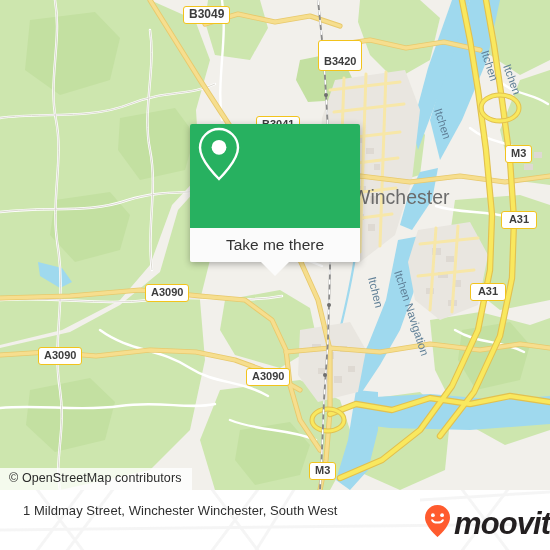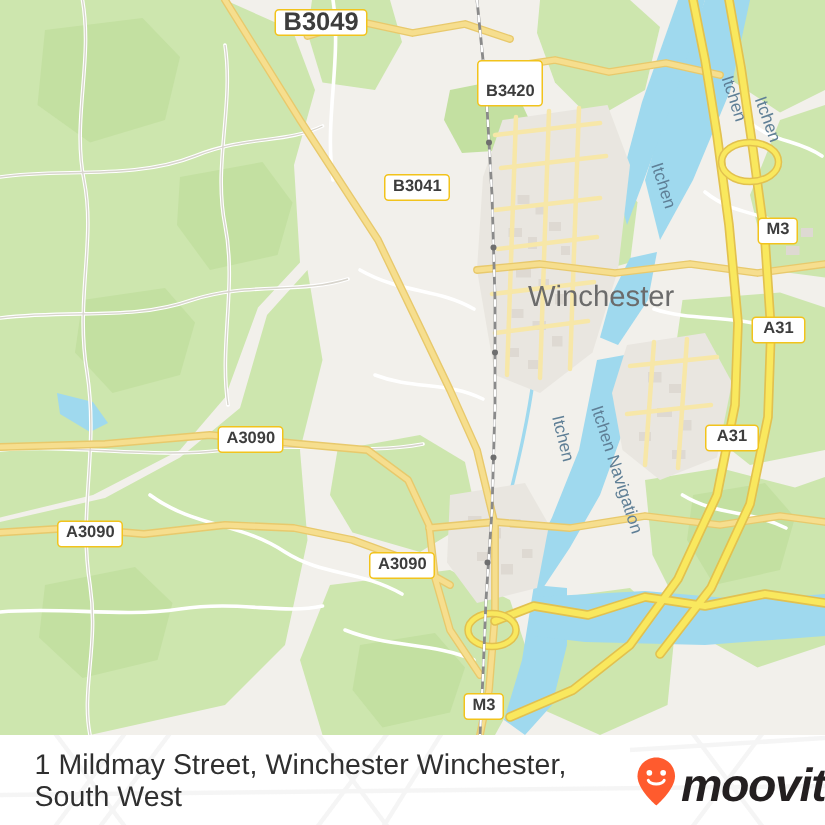--- a/index.html
+++ b/index.html
@@ -47,21 +47,21 @@
   .pin-wrap{width:58px;height:60px;}
 
   
   .bottombar{
     position:absolute;left:0;top:490px;width:550px;height:60px;
     background:#ffffff;overflow:hidden;
   }
   .bottombar .wm{position:absolute;left:0;top:0;opacity:.55;}
   .addr{
     position:absolute;left:23px;top:500px;width:360px;
-    font-size:19px;line-height:21px;color:#2f2f2f;letter-spacing:.05px;
+    font-size:13px;line-height:21px;color:#2f2f2f;letter-spacing:.05px;
   }
   .brand{position:absolute;left:424px;top:504px;display:flex;align-items:center;gap:3px;}
   .brand-word{
     font-size:31px;font-weight:bold;color:#231f20;
     letter-spacing:-0.9px;line-height:31px;font-style:italic;
   }
 
   
   .shield-txt{font-family:"Liberation Sans",sans-serif;font-weight:bold;}
 </style>
@@ -259,33 +259,48 @@
       <g font-family="Liberation Sans, sans-serif" font-size="11.5" fill="#5f7f96">
         <text transform="translate(481,52) rotate(72)">Itchen</text>
         <text transform="translate(503,66) rotate(70)">Itchen</text>
         <text transform="translate(434,110) rotate(72)">Itchen</text>
         <text transform="translate(368,278) rotate(76)">Itchen</text>
         <text transform="translate(394,272) rotate(72)">Itchen Navigation</text>
       </g>
     </svg>
 
     <div id="shields">
-        <div class="shield-txt" style="position: absolute; left: 183px; top: 6px; min-width: 36px; text-align: center; background: rgb(255, 255, 255); border: 1.6px solid rgb(242, 195, 28); border-radius: 3px; color: rgb(61, 61, 61); font-size: 17px; line-height: 13px; padding: 1px 5px 2px; box-sizing: border-box; white-space: nowrap;">B3049</div>
+        <div class="shield-txt" style="position: absolute; left: 183px; top: 6px; min-width: 36px; text-align: center; background: rgb(255, 255, 255); border: 1.6px solid rgb(242, 195, 28); border-radius: 3px; color: rgb(61, 61, 61); font-size: 12px; line-height: 13px; padding: 1px 5px 2px; box-sizing: border-box; white-space: nowrap;">B3049</div>
         <div class="shield-txt" style="position: absolute; left: 318px; top: 40px; min-width: 36px; text-align: center; background: rgb(255, 255, 255); border: 1.6px solid rgb(242, 195, 28); border-radius: 3px; color: rgb(61, 61, 61); font-size: 11px; line-height: 13px; padding: 14px 5px 2px; box-sizing: border-box; white-space: nowrap;">B3420</div>
         <div class="shield-txt" style="position: absolute; left: 256px; top: 116px; min-width: 36px; text-align: center; background: rgb(255, 255, 255); border: 1.6px solid rgb(242, 195, 28); border-radius: 3px; color: rgb(61, 61, 61); font-size: 11px; line-height: 13px; padding: 1px 5px 2px; box-sizing: border-box; white-space: nowrap;">B3041</div>
         <div class="shield-txt" style="position: absolute; left: 505px; top: 145px; min-width: 20px; text-align: center; background: rgb(255, 255, 255); border: 1.6px solid rgb(242, 195, 28); border-radius: 3px; color: rgb(61, 61, 61); font-size: 11px; line-height: 13px; padding: 1px 5px 2px; box-sizing: border-box; white-space: nowrap;">M3</div>
         <div class="shield-txt" style="position: absolute; left: 501px; top: 211px; min-width: 36px; text-align: center; background: rgb(255, 255, 255); border: 1.6px solid rgb(242, 195, 28); border-radius: 3px; color: rgb(61, 61, 61); font-size: 11px; line-height: 13px; padding: 1px 5px 2px; box-sizing: border-box; white-space: nowrap;">A31</div>
         <div class="shield-txt" style="position: absolute; left: 145px; top: 284px; min-width: 36px; text-align: center; background: rgb(255, 255, 255); border: 1.6px solid rgb(242, 195, 28); border-radius: 3px; color: rgb(61, 61, 61); font-size: 11px; line-height: 13px; padding: 1px 5px 2px; box-sizing: border-box; white-space: nowrap;">A3090</div>
         <div class="shield-txt" style="position: absolute; left: 470px; top: 283px; min-width: 36px; text-align: center; background: rgb(255, 255, 255); border: 1.6px solid rgb(242, 195, 28); border-radius: 3px; color: rgb(61, 61, 61); font-size: 11px; line-height: 13px; padding: 1px 5px 2px; box-sizing: border-box; white-space: nowrap;">A31</div>
         <div class="shield-txt" style="position: absolute; left: 38px; top: 347px; min-width: 36px; text-align: center; background: rgb(255, 255, 255); border: 1.6px solid rgb(242, 195, 28); border-radius: 3px; color: rgb(61, 61, 61); font-size: 11px; line-height: 13px; padding: 1px 5px 2px; box-sizing: border-box; white-space: nowrap;">A3090</div>
         <div class="shield-txt" style="position: absolute; left: 246px; top: 368px; min-width: 36px; text-align: center; background: rgb(255, 255, 255); border: 1.6px solid rgb(242, 195, 28); border-radius: 3px; color: rgb(61, 61, 61); font-size: 11px; line-height: 13px; padding: 1px 5px 2px; box-sizing: border-box; white-space: nowrap;">A3090</div>
         <div class="shield-txt" style="position: absolute; left: 309px; top: 462px; min-width: 20px; text-align: center; background: rgb(255, 255, 255); border: 1.6px solid rgb(242, 195, 28); border-radius: 3px; color: rgb(61, 61, 61); font-size: 11px; line-height: 13px; padding: 1px 5px 2px; box-sizing: border-box; white-space: nowrap;">M3</div>
       </div>
 
-
+    <div class="attrib">© OpenStreetMap contributors</div>
+
+    <div class="card">
+      <div class="card-top">
+        <span class="pin-wrap">
+          <svg viewBox="0 0 58 60" width="58" height="60" aria-hidden="true">
+            <path d="M29 5 C18.5 5 10 13.4 10 23.8 C10 37 29 55 29 55 C29 55 48 37 48 23.8 C48 13.4 39.5 5 29 5 Z" fill="none" stroke="#ffffff" stroke-width="2.4"></path>
+            <circle cx="29" cy="23.3" r="7.4" fill="#ffffff"></circle>
+          </svg>
+        </span>
+      </div>
+      <div class="card-foot">
+        <span>Take me there</span>
+        <span class="card-tail"></span>
+      </div>
+    </div>
   </div>
 
   <div class="bottombar">
     <svg class="wm" width="550" height="60" viewBox="0 0 550 60">
       <g stroke="#eeeeee" stroke-width="3" fill="none">
         <path d="M30,-10 L90,70"></path>
           <path d="M90,-10 L30,70"></path>
         <path d="M120,-10 L60,70"></path>
           <path d="M205,-10 L265,70"></path>
         <path d="M265,-10 L205,70"></path>

